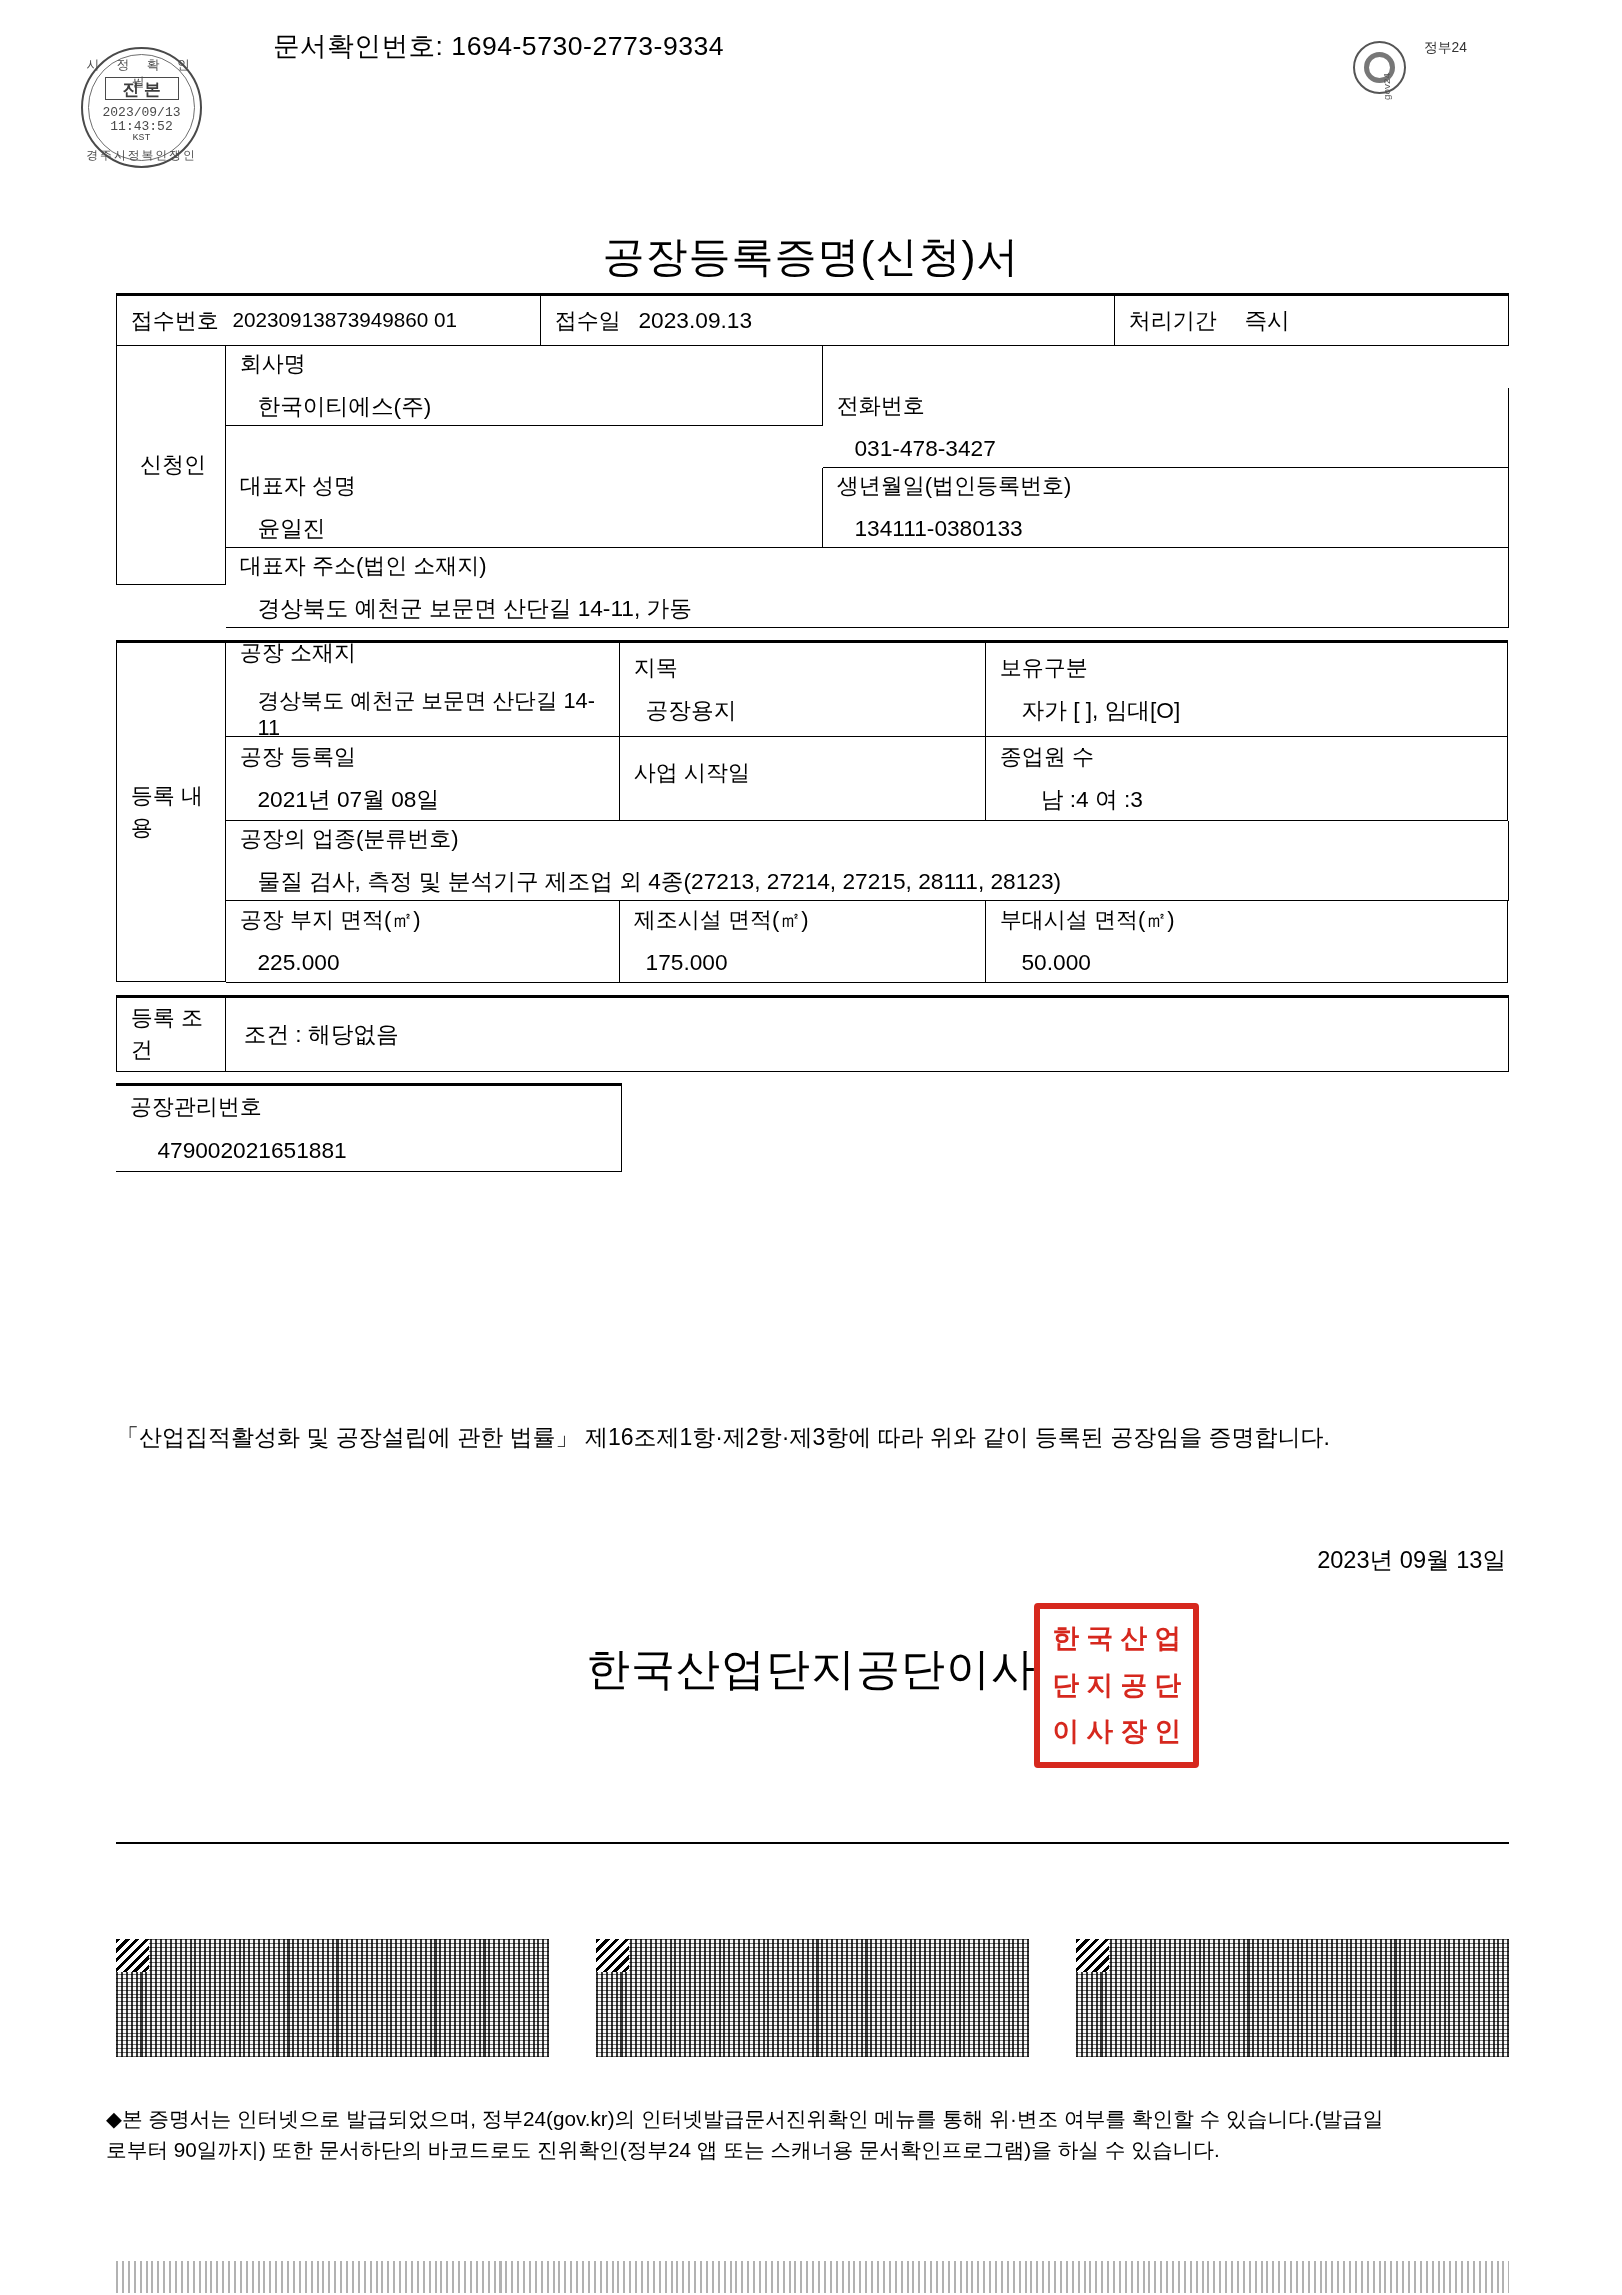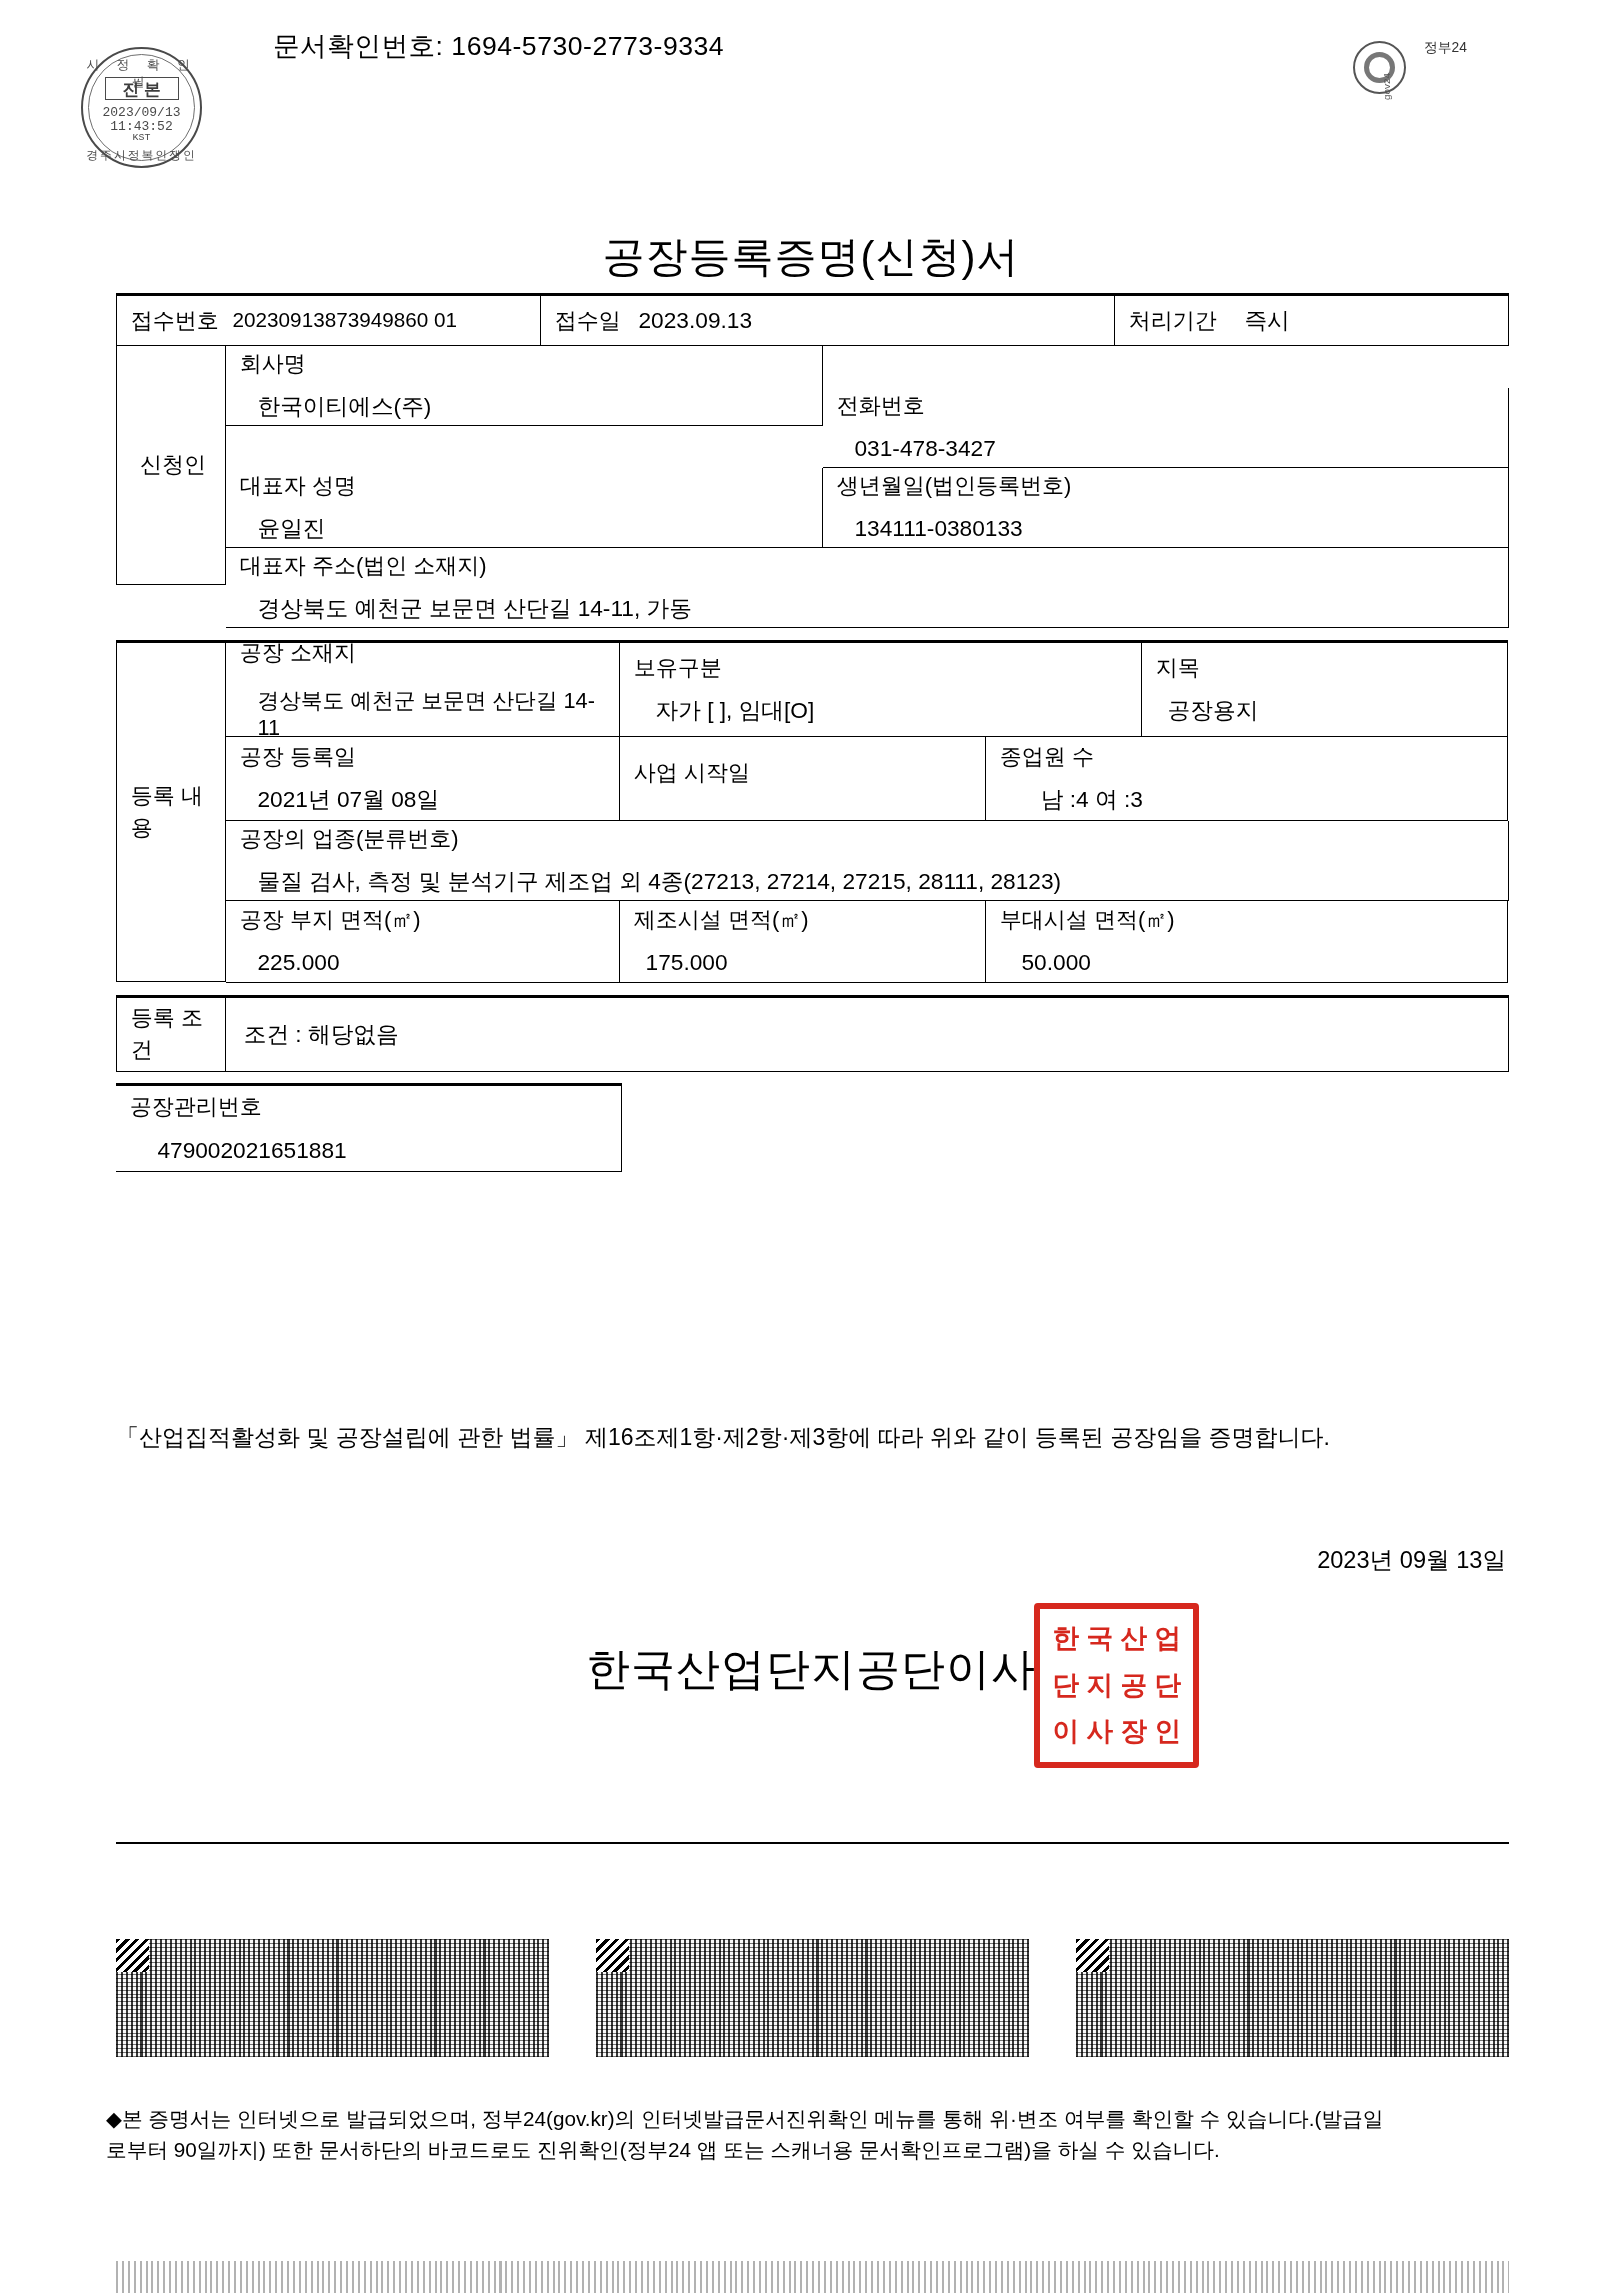--- a/index.html
+++ b/index.html
@@ -390,27 +390,27 @@
       <div class="cell b-t-thick b-b b-l b-r center" style="width:110px;height:342px;">
         <span class="lbl">등록 내용</span>
       </div>
       <div style="width:1283px;">
 
         <div class="row">
           <div class="cell b-t-thick b-b b-r two-line" style="width:394px;height:97px;">
             <span class="lbl l" style="margin-bottom:18px;">공장 소재지</span>
             <span class="val" style="padding-left:17.7px;font-size:21.7px;line-height:1.25;">경상북도 예천군 보문면 산단길 14-11</span>
           </div>
+          <div class="cell b-t-thick b-b b-r two-line" style="width:366px;height:97px;">
+            <span class="lbl l">지목</span>
+            <span class="val" style="padding-left:11.8px;">공장용지</span>
+          </div>
           <div class="cell b-t-thick b-b b-r two-line" style="width:522px;height:97px;">
             <span class="lbl l">보유구분</span>
             <span class="val" style="padding-left:21.7px;">자가 [  ], 임대[O]</span>
-          </div>
-          <div class="cell b-t-thick b-b b-r two-line" style="width:366px;height:97px;">
-            <span class="lbl l">지목</span>
-            <span class="val" style="padding-left:11.8px;">공장용지</span>
           </div>
         </div>
 
         <div class="row">
           <div class="cell b-b b-r two-line" style="width:394px;height:84px;">
             <span class="lbl l">공장 등록일</span>
             <span class="val" style="padding-left:17.7px;">2021년 07월 08일</span>
           </div>
           <div class="cell b-b b-r two-line" style="width:366px;height:84px;">
             <span class="lbl l">사업 시작일</span>

